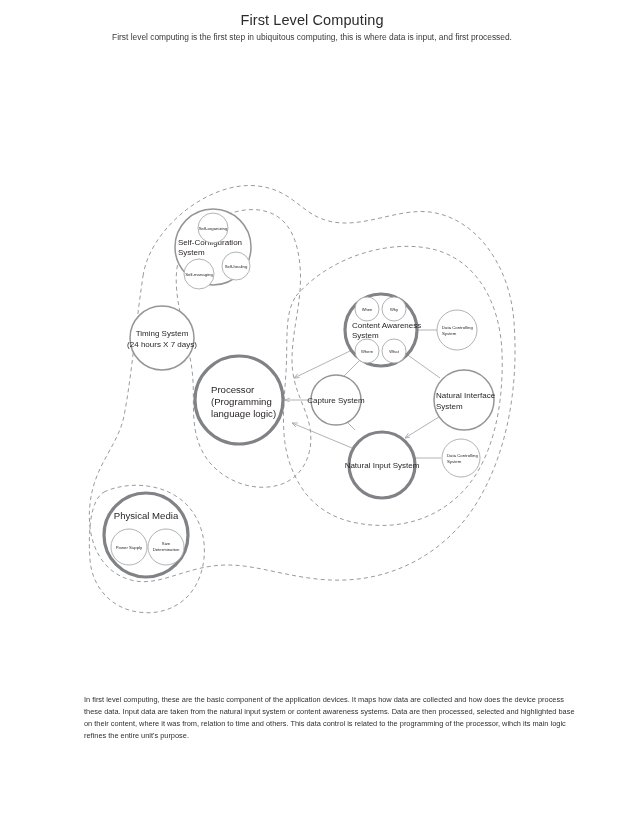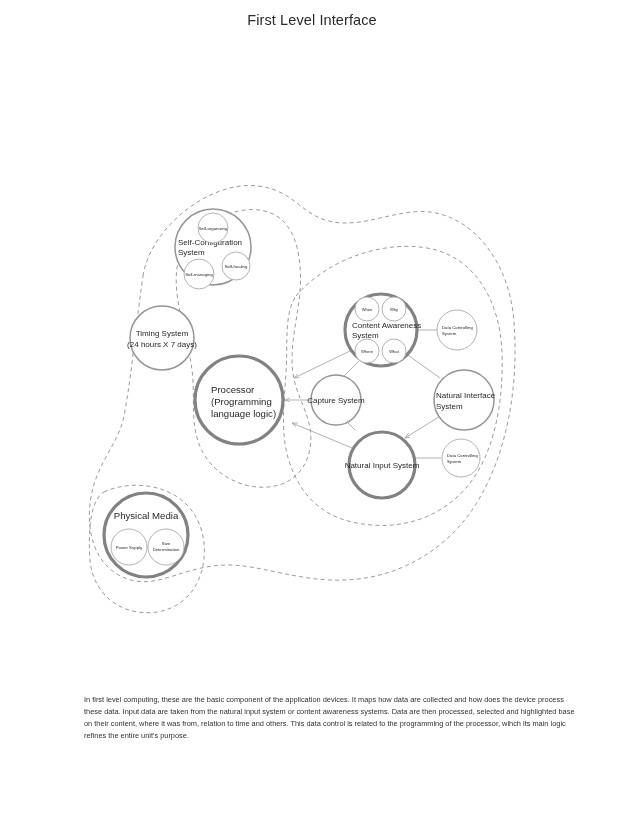--- a/index.html
+++ b/index.html
@@ -74,21 +74,22 @@
   .ring-thin  { fill: #ffffff; stroke: #a7a9ac; stroke-width: 0.9; }
   .dash-bound { fill: none; stroke: #8c8e91; stroke-width: 0.9; stroke-dasharray: 4 3.2; }
   .conn { stroke: #a7a9ac; stroke-width: 0.9; fill: none; }
   .conn-arrow { stroke: #a7a9ac; stroke-width: 0.9; fill: none; marker-end: url(#arrowhead); }
 </style>
 </head>
 <body>
 
 <div class="page">
 
-  <div class="title">First Level Interface</div>
+  <div class="title">First Level Computing</div>
+  <div class="subtitle">First level computing is the first step in ubiquitous computing, this is where data is input, and first processed.</div>
 
   <div class="figure">
     <svg width="624" height="620" viewBox="0 0 624 620" xmlns="http://www.w3.org/2000/svg">
       <defs>
         <marker id="arrowhead" markerWidth="7" markerHeight="7" refX="6" refY="2.5" orient="auto" markerUnits="strokeWidth">
           <path d="M0,0 L6,2.5 L0,5" fill="none" stroke="#a7a9ac" stroke-width="0.9"></path>
         </marker>
       </defs>
 
       <path class="dash-bound" d="M 143,216

